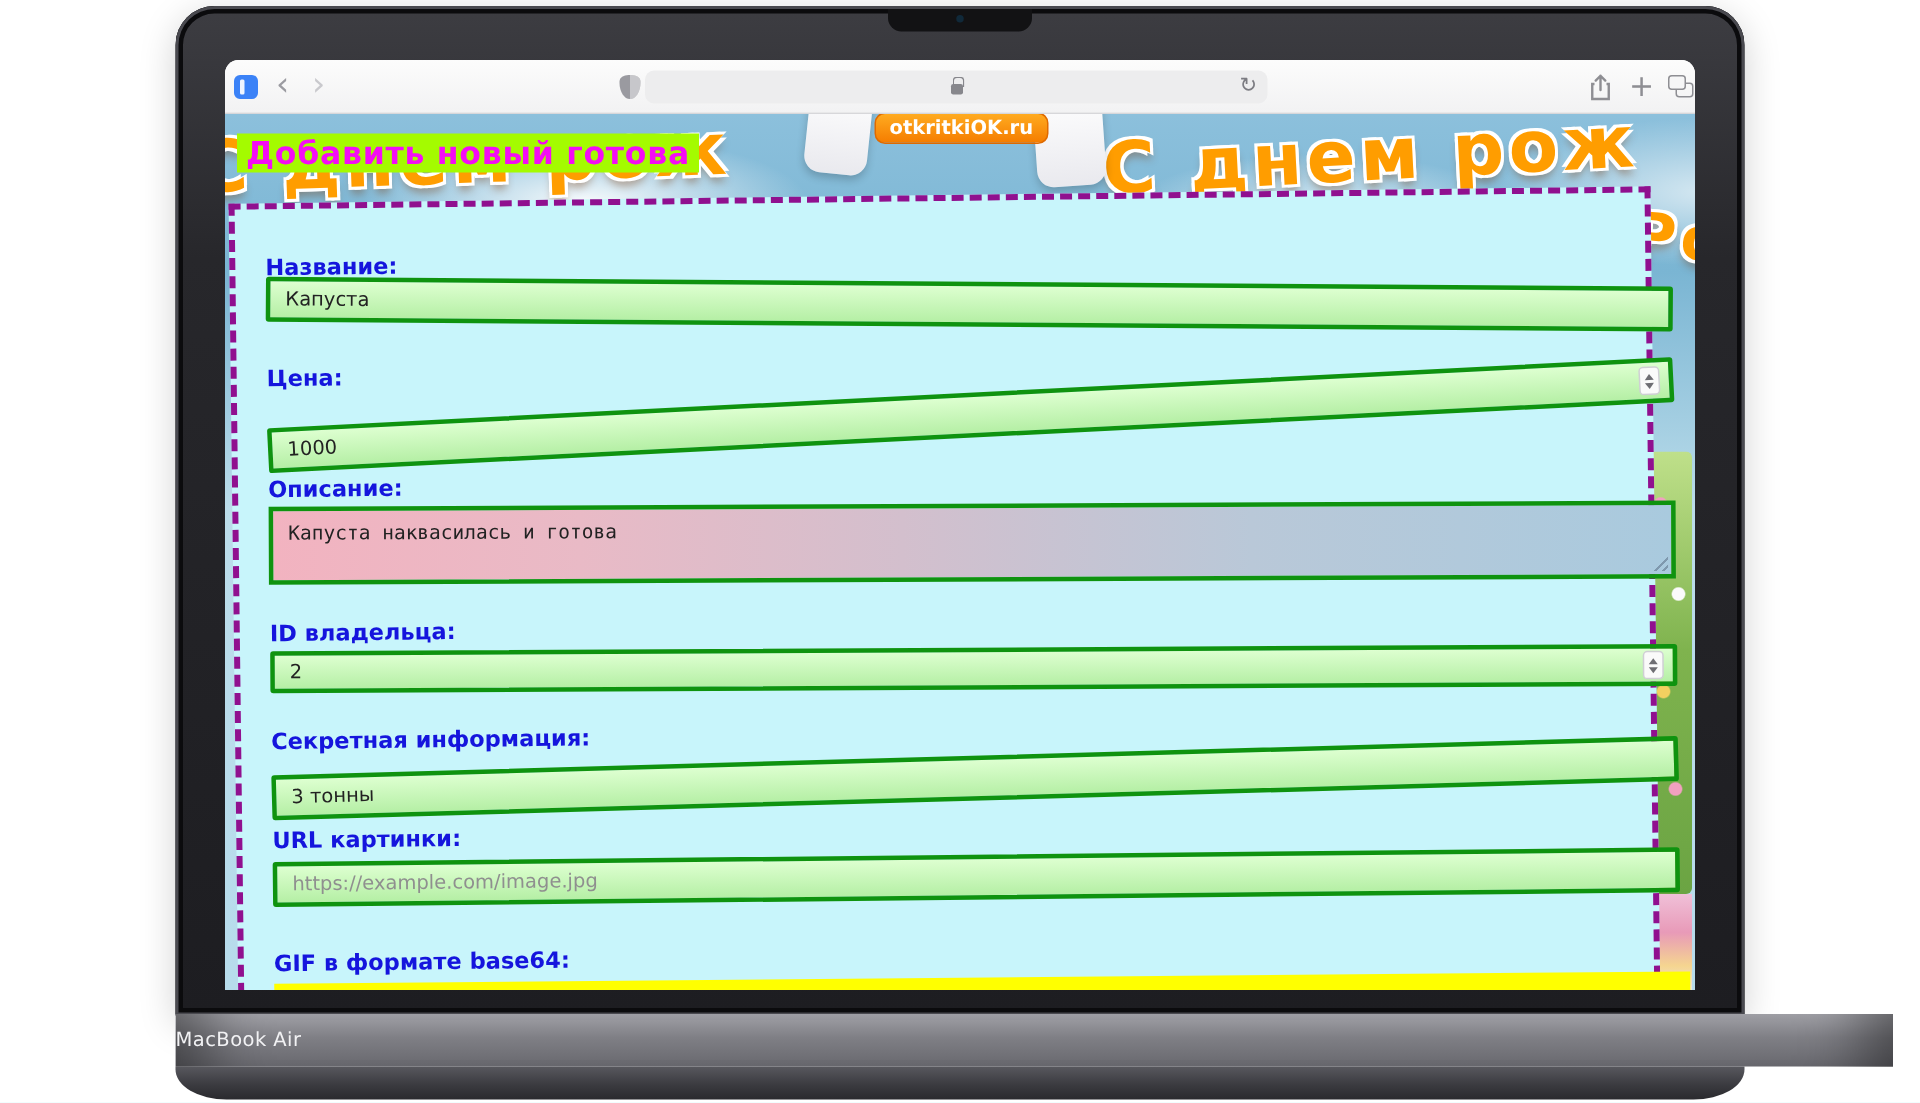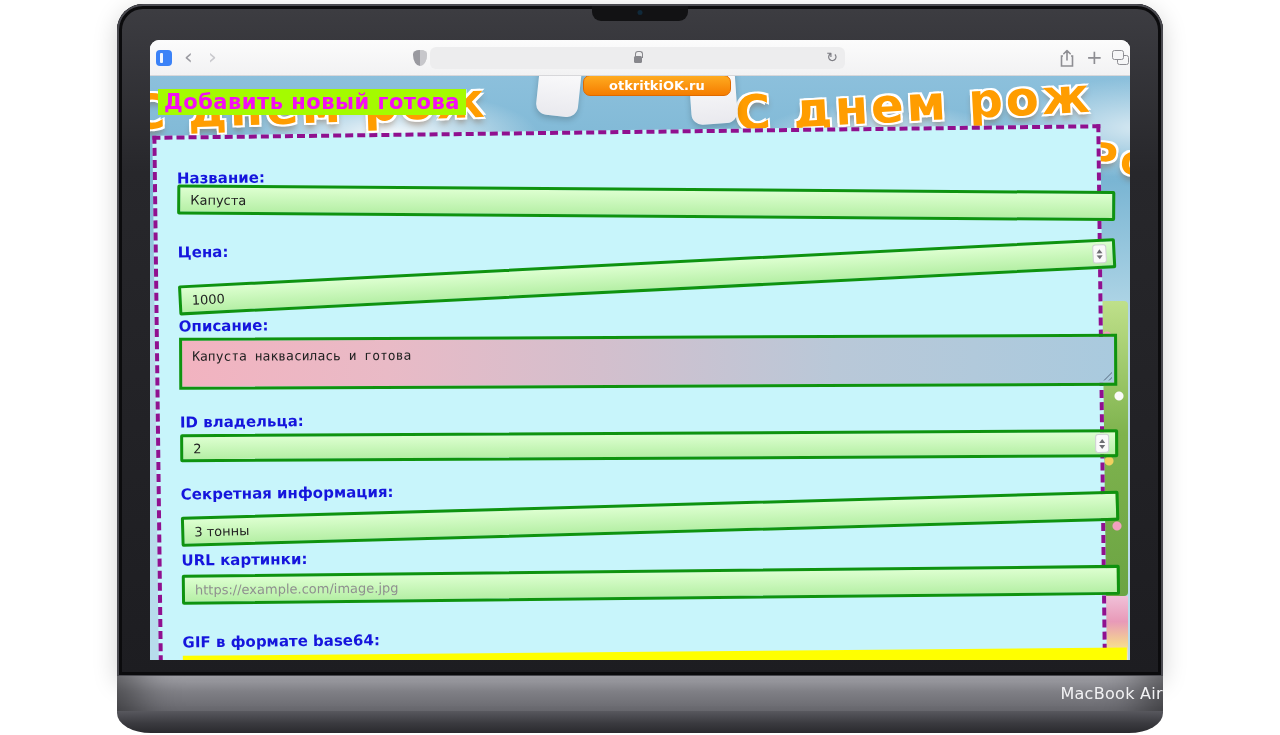--- a/index.html
+++ b/index.html
@@ -8,25 +8,25 @@
 
   
   .lid { position:absolute; left:117px; top:4px; width:1046px; height:673px;
          background:linear-gradient(180deg,#3d3d42,#27272b 25%,#1d1d21);
          border-radius:26px 26px 0 0;
          box-shadow:inset 0 0 0 2px #4a4a50, inset 0 0 0 5px #0b0b0d, 0 6px 24px rgba(0,0,0,.18); }
   .notch { position:absolute; left:50%; top:2px; transform:translateX(-50%);
            width:96px; height:15px; background:#121214; border-radius:0 0 9px 9px; }
   .notch:after { content:""; position:absolute; left:50%; top:4px; transform:translateX(-50%);
                  width:5px; height:5px; border-radius:50%; background:#10293a; }
-  .chin { position:absolute; left:117px; top:676px; width:1046px; height:35px;
+  .chin { position:absolute; left:117px; top:676px; width:1145px; height:35px;
           background:linear-gradient(180deg,#a0a0a6,#7f7f85 45%,#68686e);
           box-shadow:inset 60px 0 40px -40px rgba(0,0,0,.4), inset -60px 0 40px -40px rgba(0,0,0,.4);
-          display:flex; align-items:center; justify-content:flex-end;
-          color:#f2f2f4; font-size:16px; letter-spacing:.3px; }
+          display:flex; align-items:center; justify-content:flex-start;
+          color:#f2f2f4; font-size:13px; letter-spacing:.3px; }
   .base { position:absolute; left:117px; top:711px; width:1046px; height:22px;
           background:linear-gradient(180deg,#58585e,#3b3b40 55%,#2a2a2e);
           border-radius:0 0 34px 34px / 0 0 20px 20px; }
 
   
   .screen { position:absolute; left:150px; top:40px; width:980px; height:620px;
             background:#fff; border-radius:9px 9px 0 0; overflow:hidden; }
   .chrome { position:relative; height:36px; background:linear-gradient(#fcfcfc,#f2f2f3);
             border-bottom:1px solid #d7d7da; }
   .sidebar-ic { position:absolute; left:6px; top:10px; width:16px; height:16px;
@@ -59,21 +59,21 @@
   
   .viewport { position:relative; height:584px; overflow:hidden;
               background:linear-gradient(180deg,#8cc0dc,#7ab5d3 18%,#97cadfa6 45%,#b7dcec); }
   .cloud { position:absolute; border-radius:50%;
            background:radial-gradient(ellipse at center, rgba(255,255,255,.95), rgba(255,255,255,0) 70%); }
   .bday { position:absolute; font-weight:bold; font-size:48px; letter-spacing:3px; color:#ff9d00;
           text-shadow:-2px -2px 0 #fff, 2px -2px 0 #fff, -2px 2px 0 #fff, 2px 2px 0 #fff,
                       0 5px 6px rgba(120,50,0,.4); white-space:nowrap; }
   .cup { position:absolute; background:linear-gradient(180deg,#ffffff,#e9e9ee);
          border-radius:7px 7px 11px 11px; box-shadow:0 3px 6px rgba(0,0,0,.2); }
-  .banner { position:absolute; left:433px; top:-1px; padding:2px 25px;
+  .banner { position:absolute; left:433px; top:-1px; padding:2px 9px;
             background:linear-gradient(#ffab20,#f57d00); border:1px solid #df6a00;
             border-radius:7px; color:#fff; font-weight:bold; font-size:13px; }
   .page-title { position:absolute; left:8px; top:13px; background:#a4fb00; color:#f40df4;
                 font-size:21px; font-weight:bold; padding:1px 6px; letter-spacing:.5px; z-index:1; }
   .side-word { position:absolute; left:938px; top:62px; font-size:40px; transform:rotate(5deg); }
   .side-strip { position:absolute; left:948px; top:225px; width:30px; height:295px; border-radius:4px;
     background:
       radial-gradient(circle at 9px 35px, #f2a0c0 4px, transparent 5px),
       radial-gradient(circle at 21px 95px, #fafafa 4px, transparent 5px),
       radial-gradient(circle at 11px 160px, #f2d060 4px, transparent 5px),

